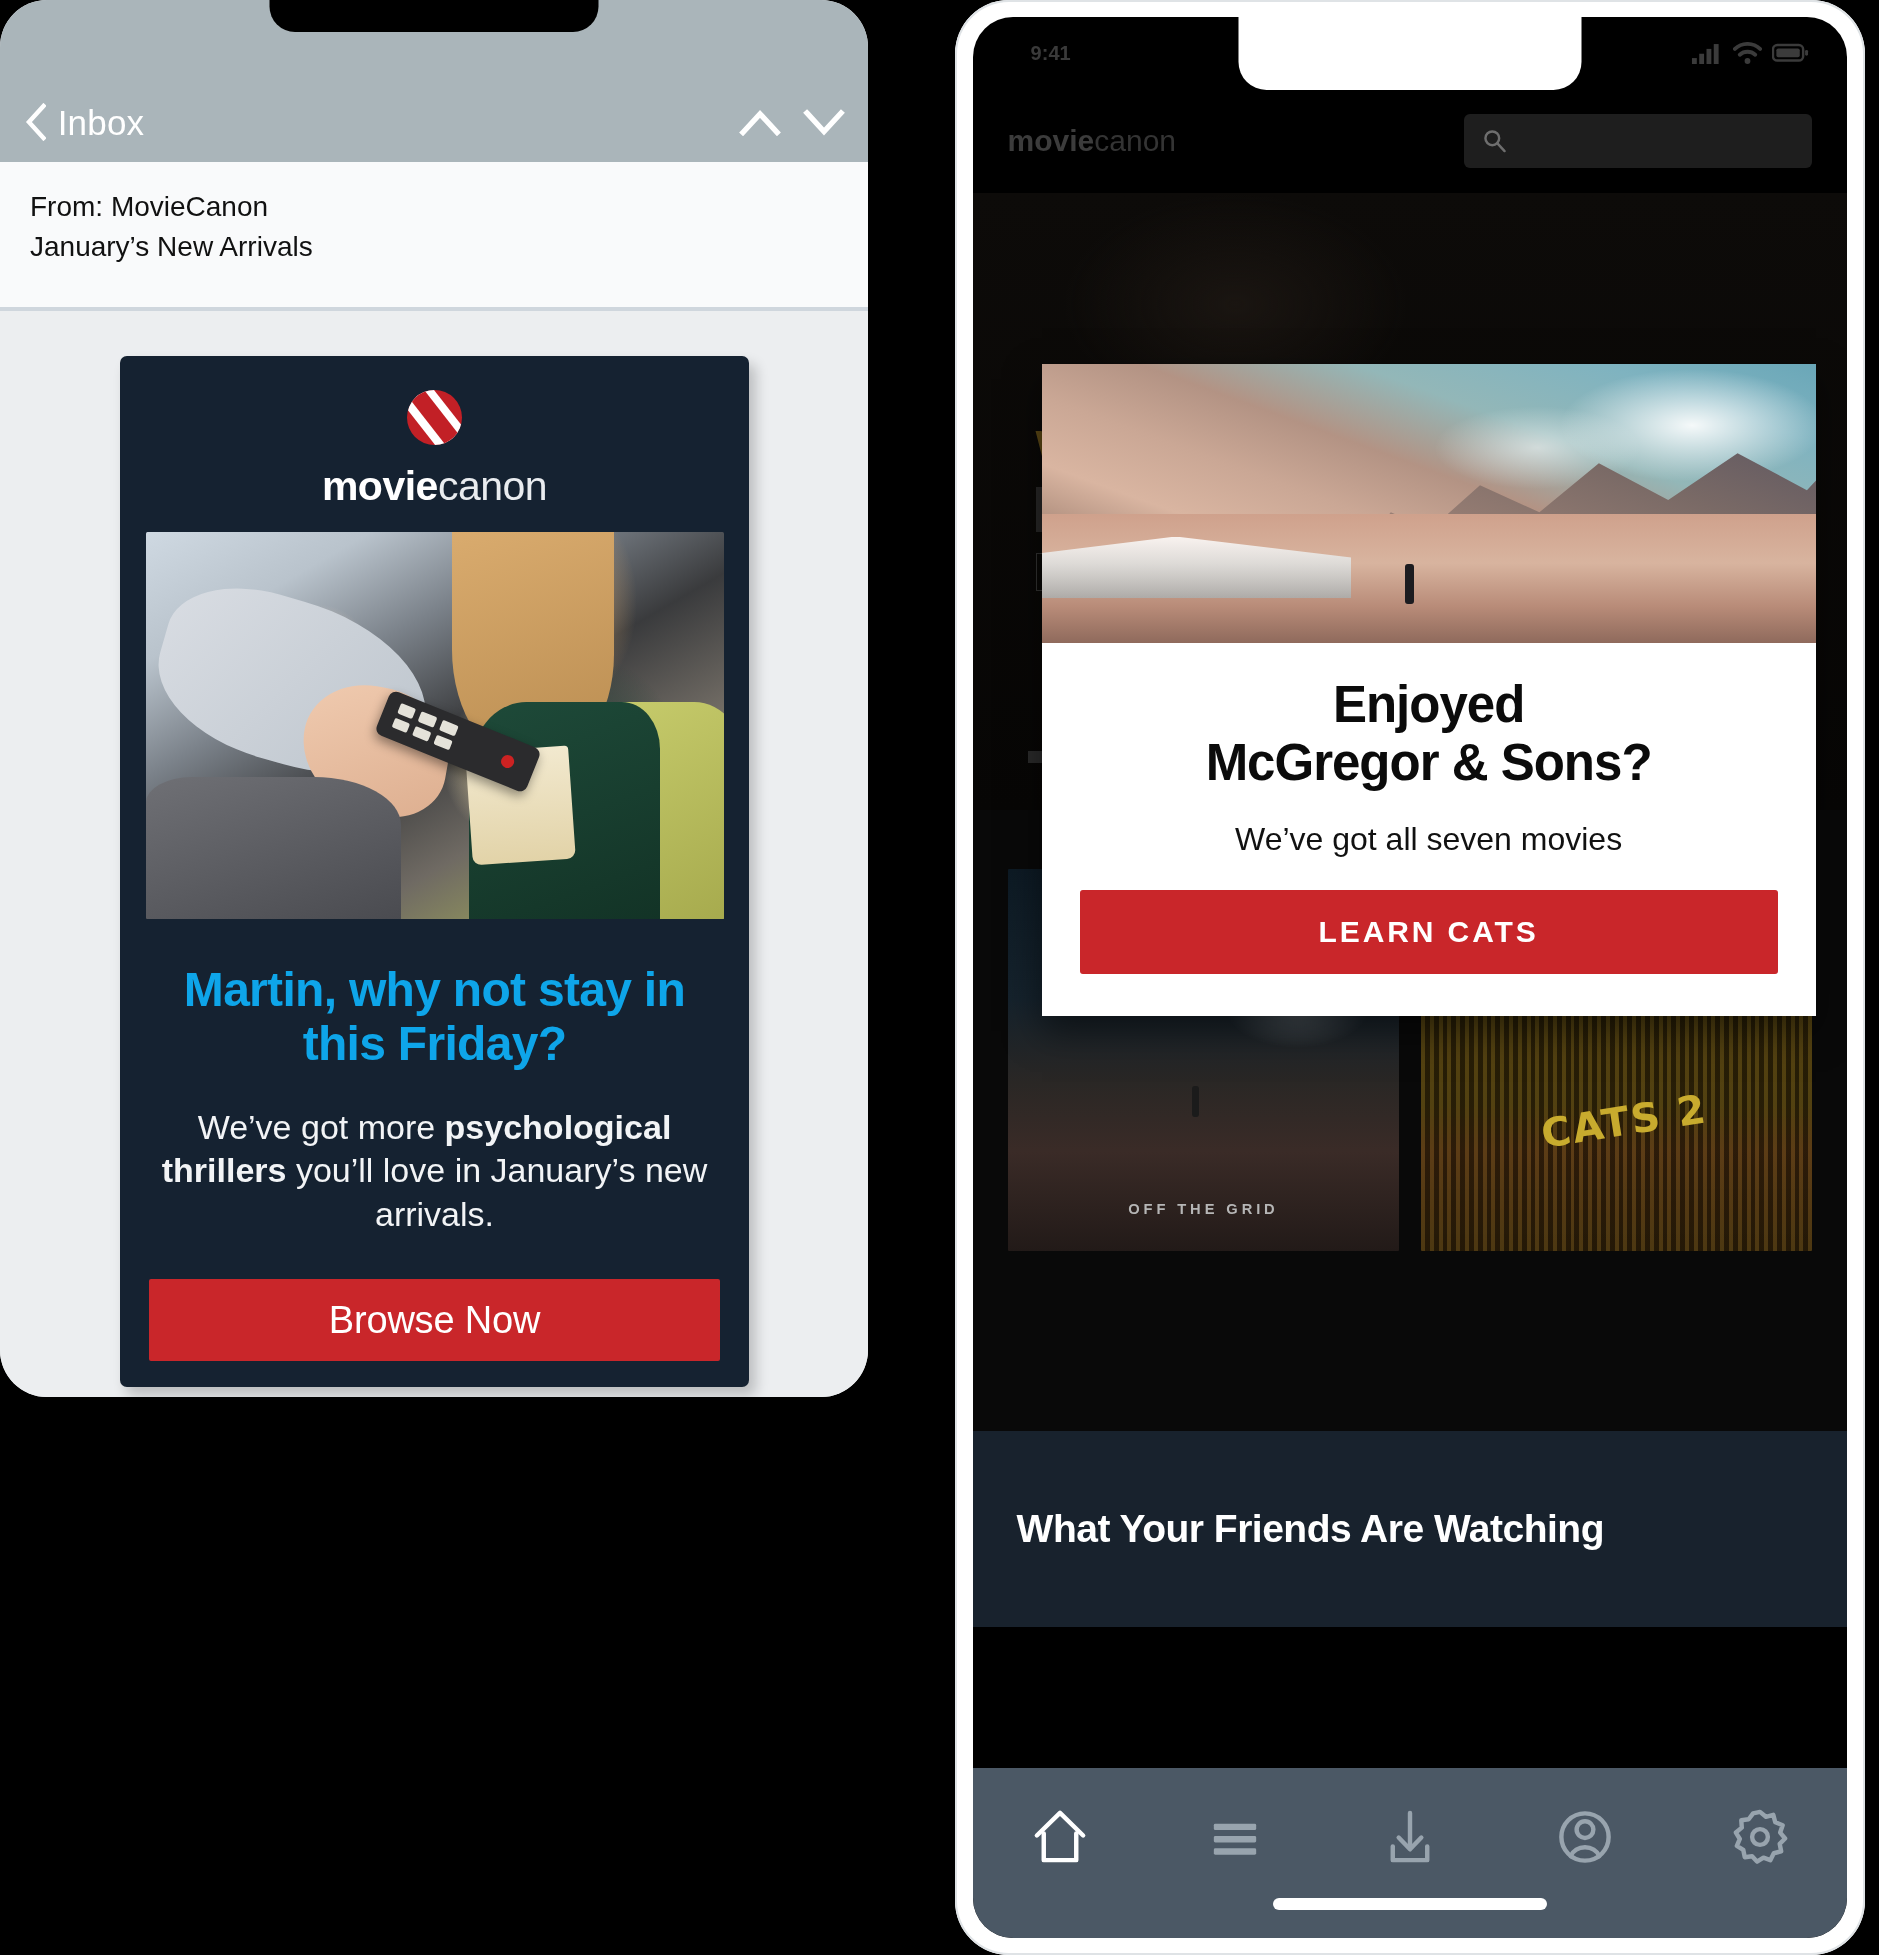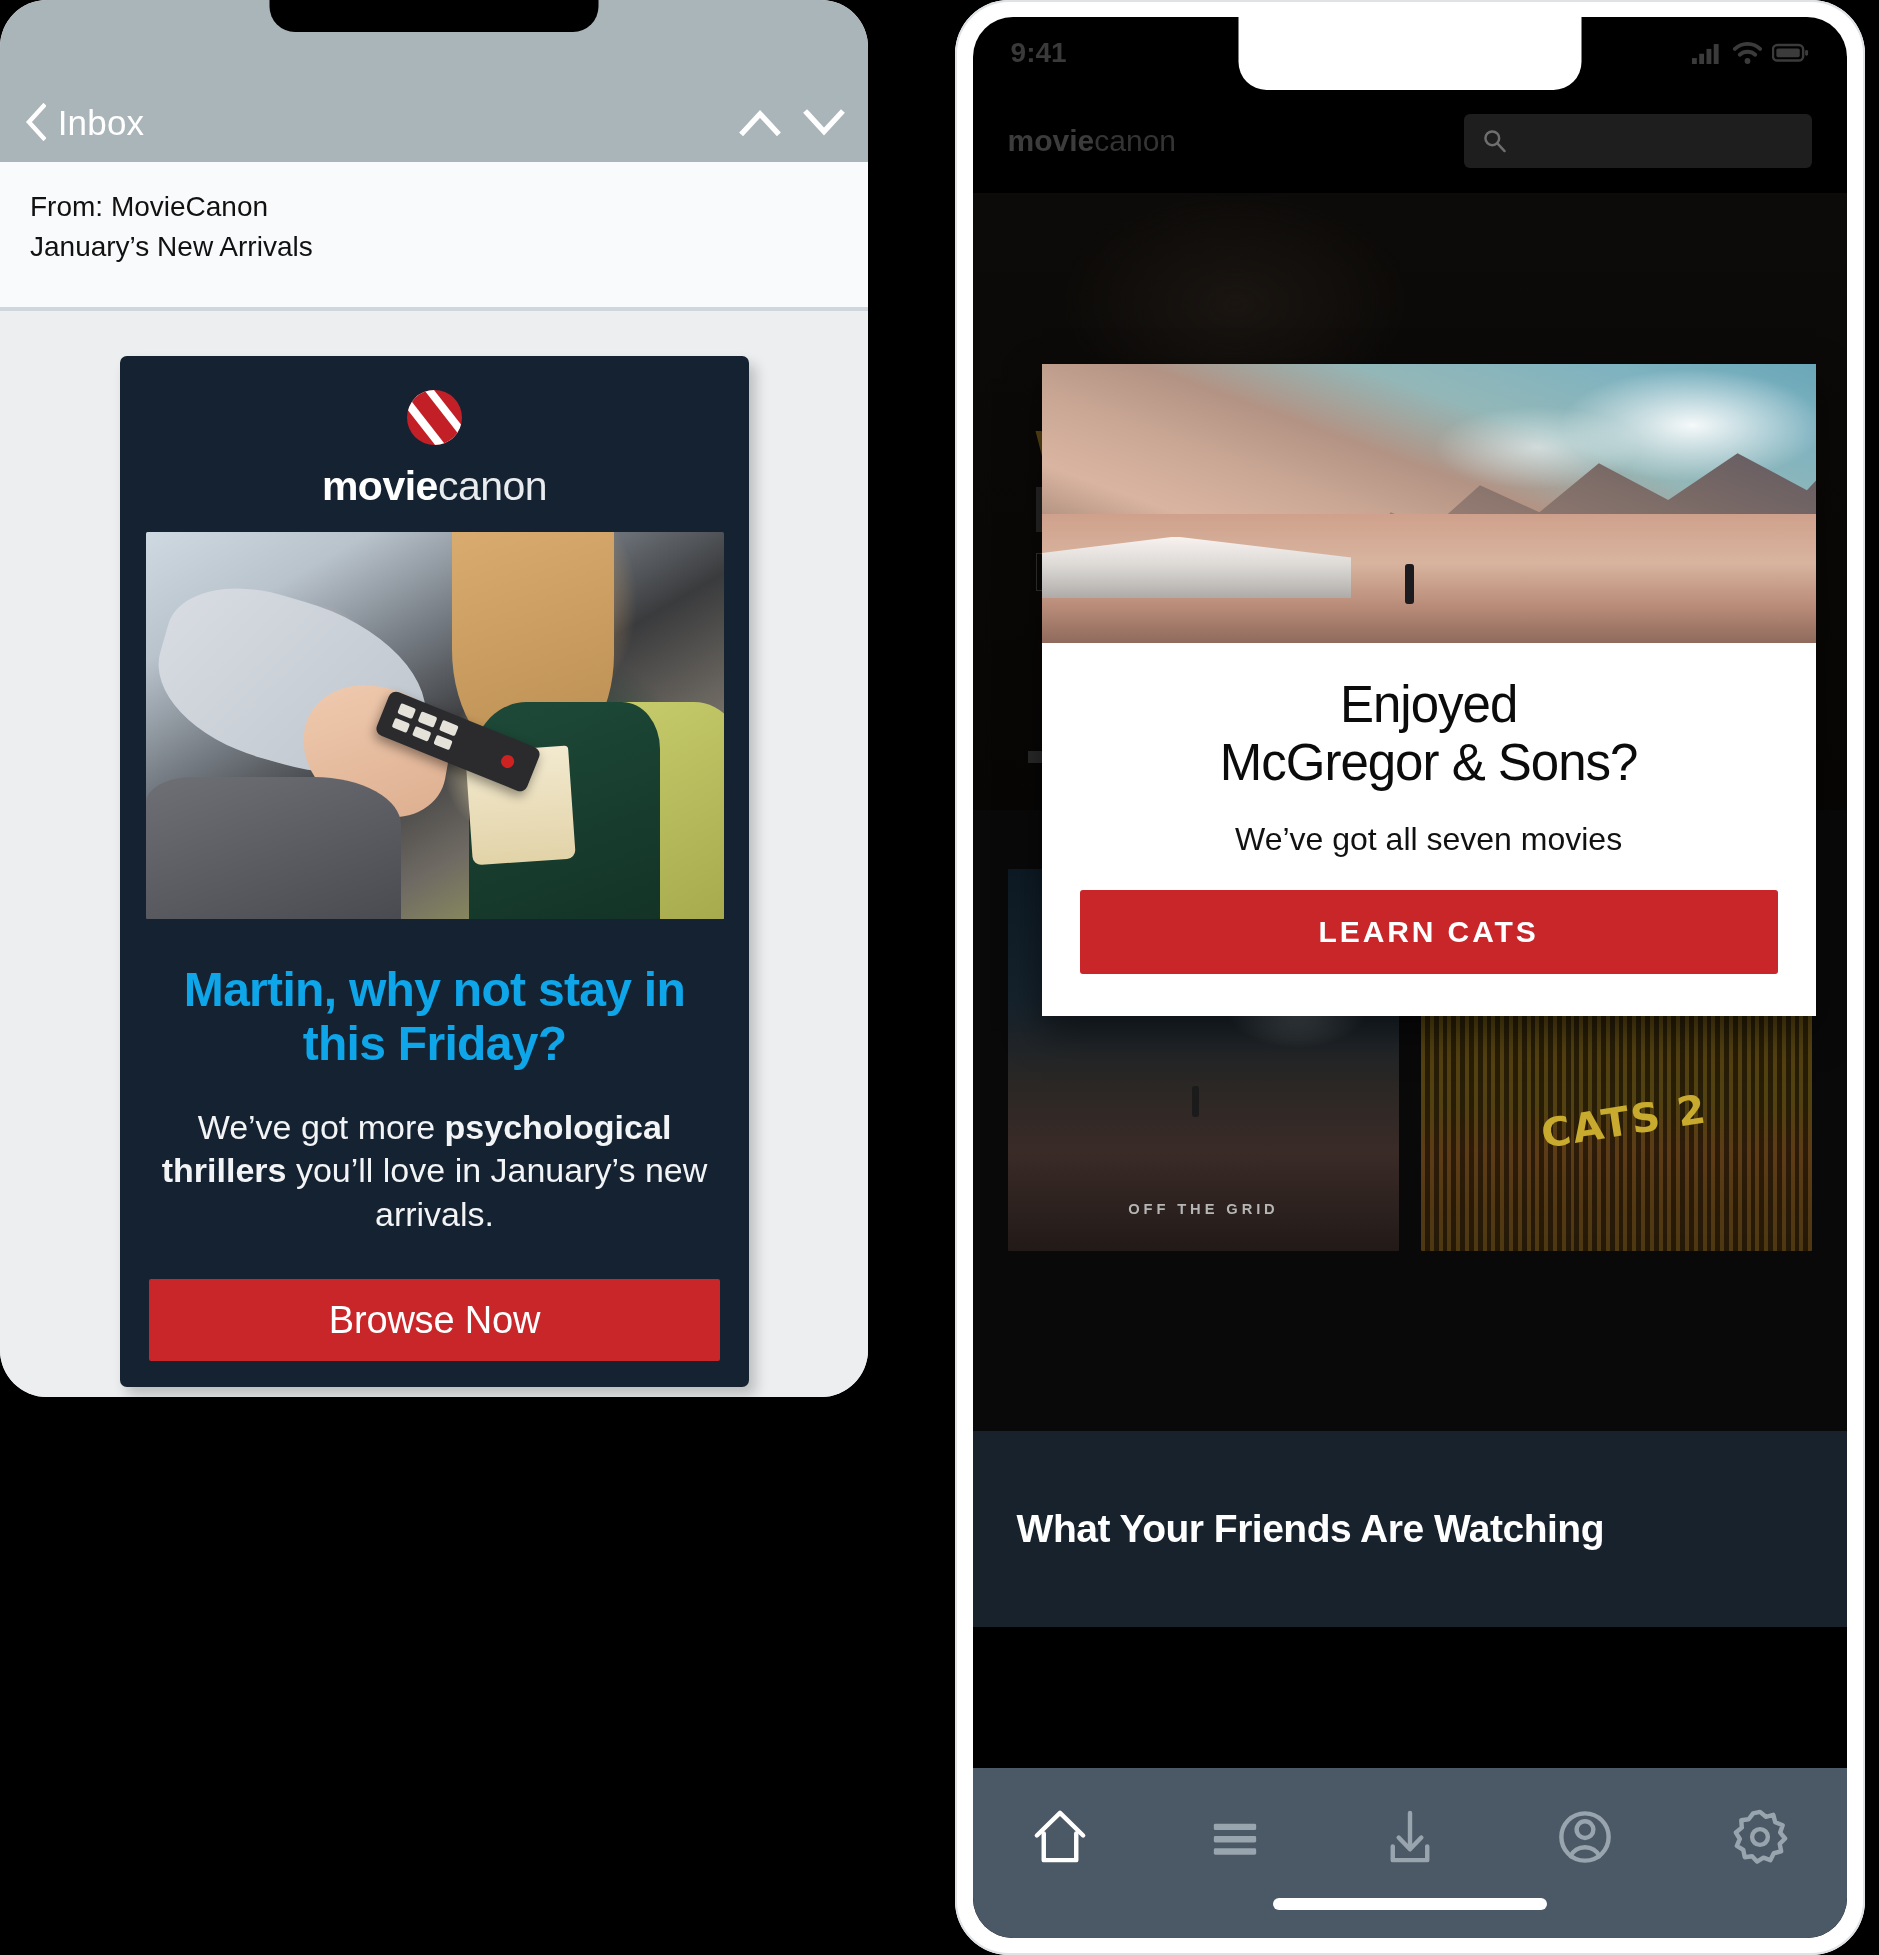--- a/index.html
+++ b/index.html
@@ -174,21 +174,21 @@
   .notch-right {
     position:absolute; left:50%; transform:translateX(-50%); top:0;
     width: 343px; height: 73px; background:#ffffff;
     border-bottom-left-radius: 28px; border-bottom-right-radius: 28px; z-index: 50;
   }
   .statusbar {
     position:absolute; top:0; left:0; width:100%; height: 73px;
     display:flex; align-items:center; justify-content:space-between;
     padding: 0 38px; z-index: 45; color:#3b3b3b;
   }
-  .sb-time { font-size: 28px; font-weight: 600; color:#3a3a3a; }
+  .sb-time { font-size: 20px; font-weight: 600; color:#3a3a3a;margin-left:20px; }
   .sb-icons { display:flex; align-items:center; gap: 10.8px; }
   .sb-icons svg { display:block; }
 
   .app-header {
     position:absolute; top: 73px; left:0; width:100%; height: 103px;
     display:flex; align-items:center; padding: 0 35px; z-index: 20;
     background: #000;
   }
   .app-logo { font-size: 30px; line-height:1; display:flex; align-items:baseline; }
   .app-logo .b { font-weight:700; color:#3c3c3c; }
@@ -313,21 +313,21 @@
   .mh-sand {
     position:absolute; left:0; bottom:0; width:100%; height: 46%;
     background: linear-gradient(180deg,#cfa18c 0%, #d8b49f 38%, #b88b78 72%, #8f6a5c 100%);
   }
   .mh-figure {
     position:absolute; left: 47%; bottom: 14%; width: 8.8px; height: 40px;
     background:#1c1c20; border-radius: 2.9px;
   }
   .modal-body { padding: 33px 38px 42px 38px; text-align:center; }
   .modal-title {
-    color:#0b0b0b; font-size: 51px; font-weight: 400; line-height: 1.14;
+    color:#0b0b0b; font-size: 51px; font-weight: 700; line-height: 1.14;
     letter-spacing: -1px;
   }
   .modal-sub {
     color:#111; font-size: 32px; font-weight: 400; line-height: 1.32;
     margin-top: 26.4px;
   }
   .modal-cta {
     margin-top: 30px; height: 84px; background:#c9262a; border-radius: 2.9px;
     display:flex; align-items:center; justify-content:center; cursor:pointer;
   }

